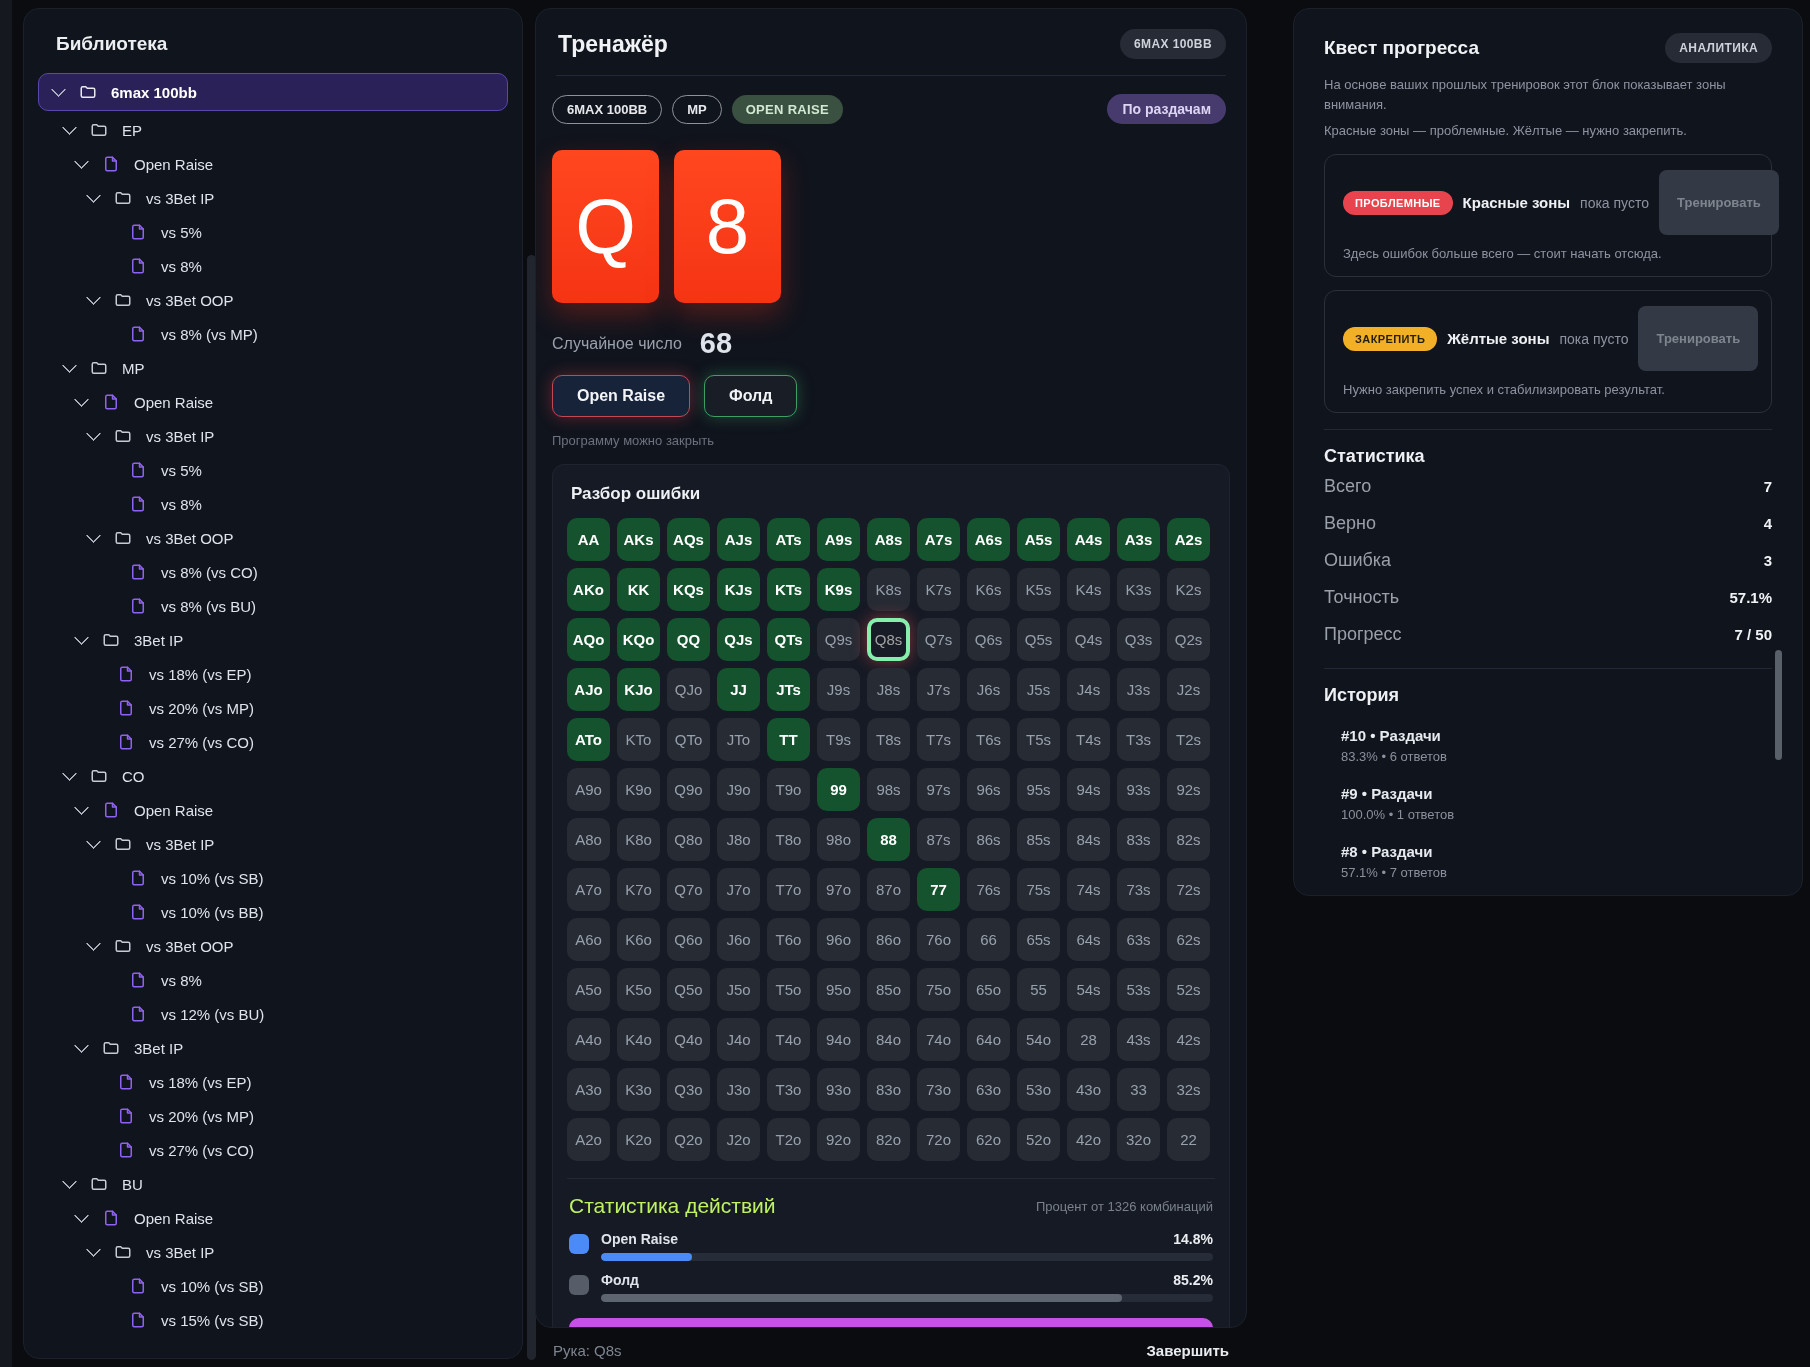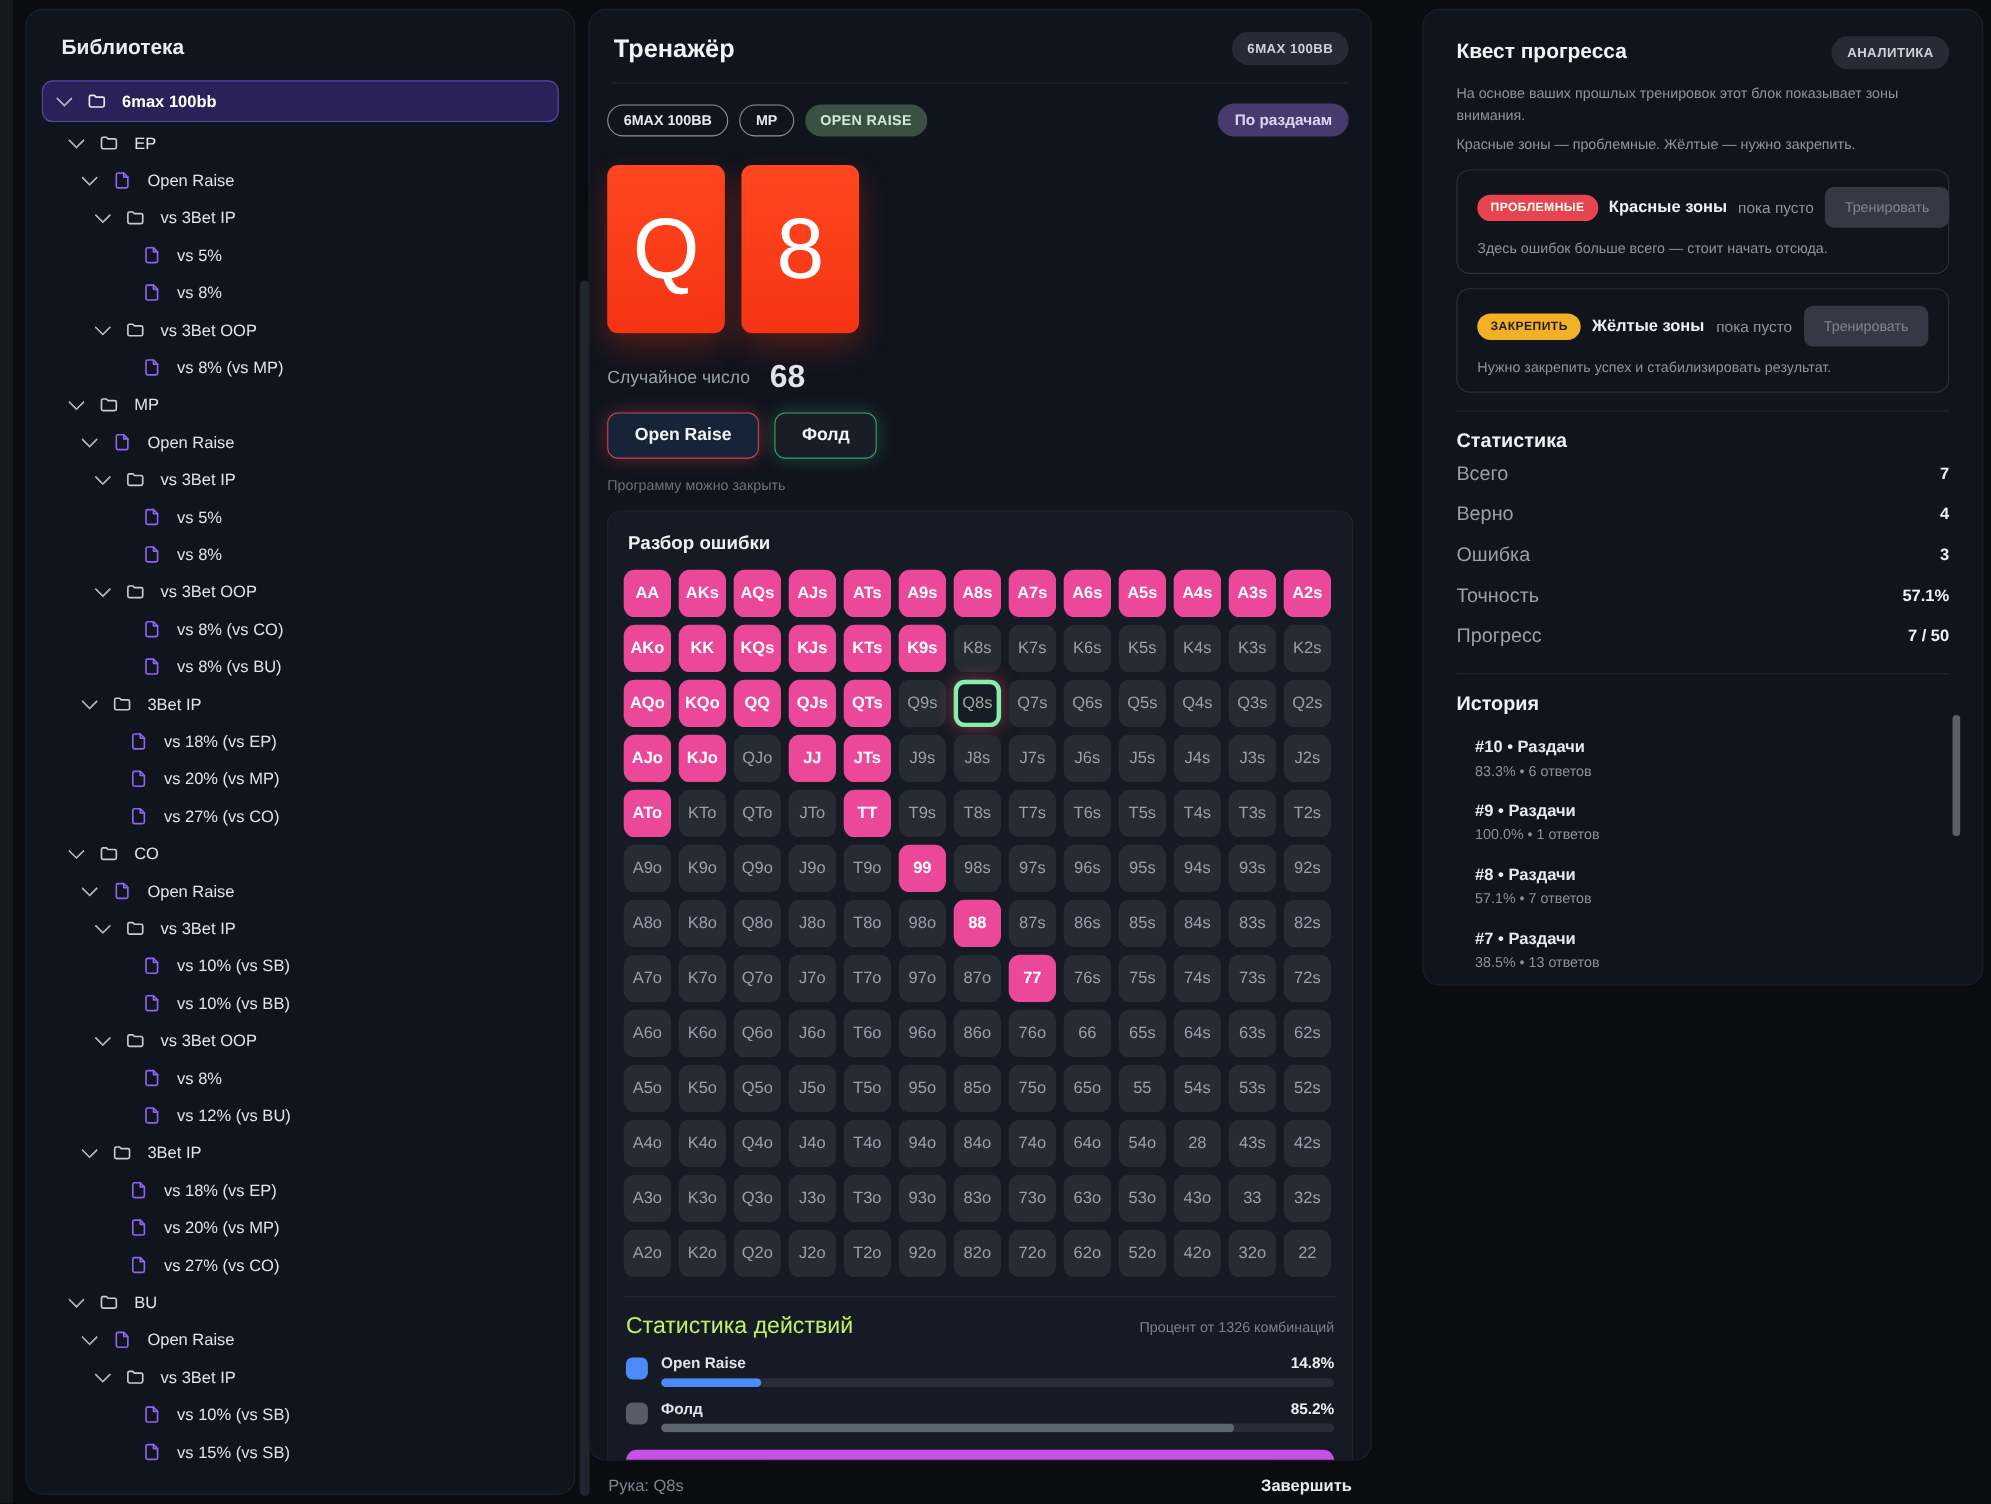--- a/index.html
+++ b/index.html
@@ -52,21 +52,21 @@
   .btn-action{font-size:16px;font-weight:bold;color:#f2f4f7;border-radius:10px;padding:11px 24px;cursor:pointer;}
   .btn-openraise{background:#172339;border:1px solid #c04954;box-shadow:0 0 16px rgba(228,68,80,.38);}
   .btn-fold{background:#181d26;border:1px solid #3f9e63;box-shadow:0 0 16px rgba(62,180,105,.35);}
   .hint{font-size:13px;color:#6b717d;padding:16px 0 0 16px;}
 
   .matrix-block{margin:16px 16px 0 16px;background:#151a24;border:1px solid #1f2530;border-radius:12px;padding:15px 14px 16px 14px;}
   .matrix-title{font-size:17px;font-weight:bold;color:#eef0f4;padding:4px 0 14px 4px;}
   .grid{display:grid;grid-template-columns:repeat(13,43px);grid-auto-rows:43px;gap:7px;}
   .cell{box-sizing:border-box;border-radius:10px;display:flex;align-items:center;justify-content:center;
     font-size:15px;background:#262b34;color:#98a0ac;cursor:pointer;}
-  .cell.raise{background:#ec4899;color:#ffffff;font-weight:bold;}
+  .cell.raise{background:#14532d;color:#ffffff;font-weight:bold;}
   .cell.target{background:#181c26;border:4px solid #86efac;box-shadow:0 0 16px rgba(226,72,80,.55);color:#a3a3a3;}
 
   .astats-divider{border-top:1px solid #222834;margin:17px 0 0 0;}
   .astats-head{display:flex;justify-content:space-between;align-items:center;padding:15px 2px 2px 2px;}
   .astats-title{font-size:21px;font-weight:normal;color:#bef264;}
   .astats-note{font-size:13px;color:#7a818c;}
   .leg-row{display:flex;gap:12px;padding:11px 2px 0 2px;}
   .leg-square{width:20px;height:20px;border-radius:6px;margin-top:3px;flex:0 0 auto;}
   .leg-square.blue{background:#4b8bf7;}
   .leg-square.gray{background:#565d68;}
@@ -90,21 +90,21 @@
   .q-header{display:flex;justify-content:space-between;align-items:center;}
   .q-title{font-size:19px;font-weight:bold;color:#f0f2f5;}
   .q-desc{font-size:13px;color:#8d93a0;margin-top:12px;line-height:1.55;}
   .zone-card{border:1px solid #2b303b;border-radius:12px;padding:15px 18px;margin-top:13px;}
   .zone-row{display:flex;align-items:center;justify-content:space-between;gap:10px;}
   .zone-pill{font-size:11px;font-weight:bold;letter-spacing:.4px;padding:6px 12px;border-radius:999px;white-space:nowrap;}
   .zone-pill.red{background:#e8444d;color:#ffffff;}
   .zone-pill.yellow{background:#f2b027;color:#241f10;}
   .zone-name{font-size:15px;font-weight:bold;color:#eef0f4;white-space:nowrap;}
   .zone-status{font-size:14px;color:#8d93a0;white-space:nowrap;flex:1;text-align:center;}
-  .zone-btn{background:#343a45;color:#7e858f;font-size:13px;border:none;border-radius:8px;padding:11px 18px;cursor:pointer;white-space:nowrap;}
+  .zone-btn{background:#343a45;color:#7e858f;font-size:13px;border:none;border-radius:8px;padding:25px 18px;cursor:pointer;white-space:nowrap;font-weight:bold;}
   .zone-desc{font-size:13px;color:#8d93a0;margin-top:11px;}
   .q-divider{border-top:1px solid #222834;margin-top:16px;}
   .q-section-title{font-size:18px;font-weight:bold;color:#eef0f4;margin-top:16px;}
   .stat-row{display:flex;justify-content:space-between;align-items:center;height:36px;margin-top:1px;}
   .stat-label{font-size:18px;color:#9aa0aa;}
   .stat-value{font-size:15px;font-weight:bold;color:#f0f2f5;}
   .history-list{margin-top:6px;padding-left:17px;}
   .hist-item{margin-top:21px;cursor:pointer;}
   .hist-title{font-size:15px;font-weight:bold;color:#e7eaef;}
   .hist-sub{font-size:13px;color:#8a919c;margin-top:5px;}

